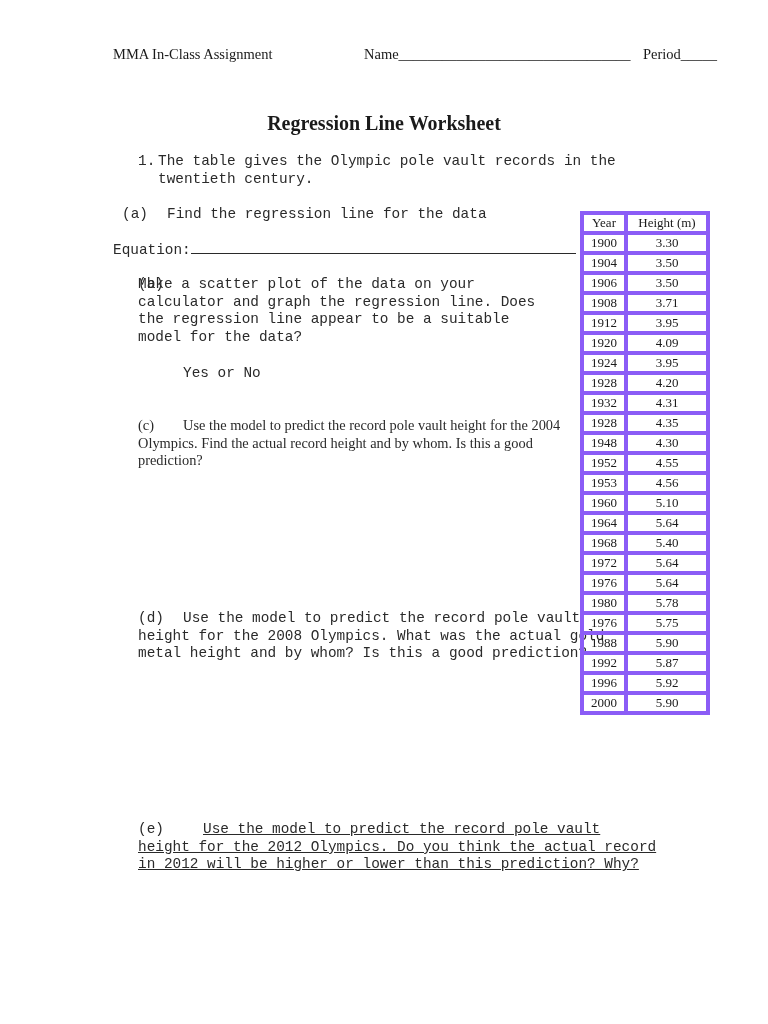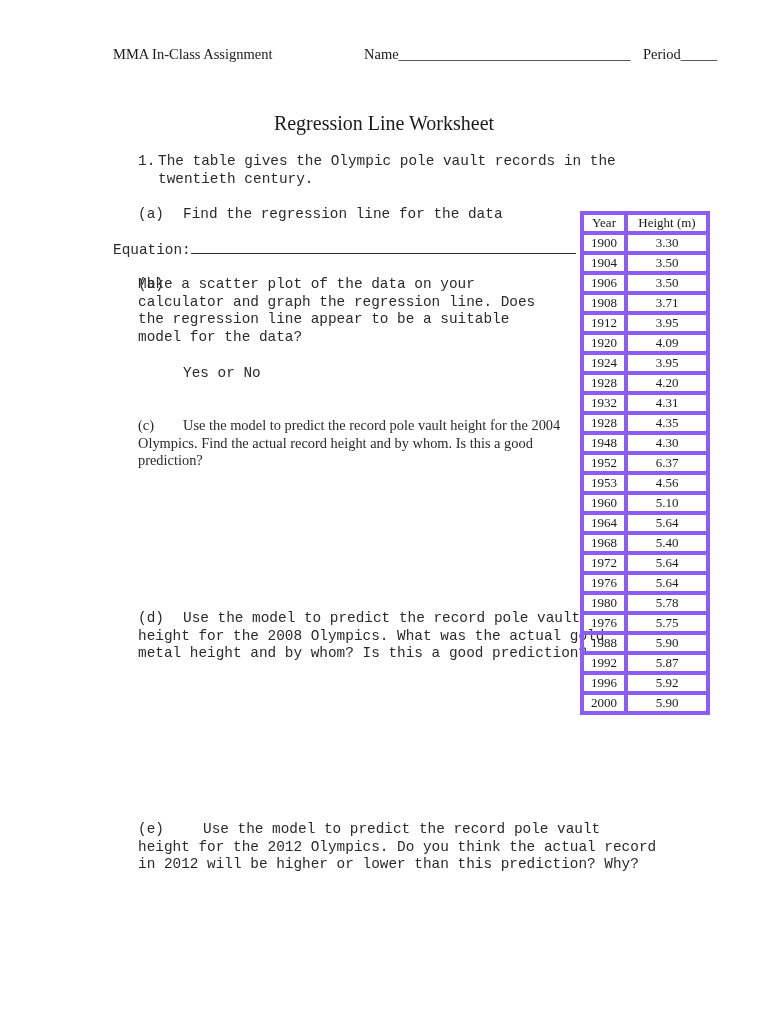--- a/index.html
+++ b/index.html
@@ -4,24 +4,24 @@
 <style>
   html, body { margin: 0; padding: 0; background: #ffffff; }
   body { width: 768px; height: 1024px; position: relative; overflow: hidden; color: #1a1a1a; }
   .serif { font-family: "Liberation Serif", "DejaVu Serif", serif; }
   .mono { font-family: "Liberation Mono", "DejaVu Sans Mono", monospace; font-size: 14.4px; line-height: 17.6px; color: #2a2a2a; }
   .abs { position: absolute; }
   .header { top: 46px; font-size: 14.5px; }
   .header-left { left: 113px; }
   .header-name { left: 364px; }
   .header-period { left: 643px; }
-  .title { top: 112px; left: 0; width: 768px; text-align: center; font-size: 20px; font-weight: normal; }
+  .title { top: 112px; left: 0; width: 768px; text-align: center; font-size: 20px; font-weight: bold; }
   .q-num { left: 138px; top: 153px; }
   .q-text { left: 158px; top: 153px; width: 490px; white-space: pre-wrap; }
-  .p-a { left: 138px; top: 206px; }
+  .p-a { left: 122px; top: 206px; }
   .eq { left: 113px; top: 241px; }
   .eq-line { display: inline-block; width: 385px; border-bottom: 1px solid #2a2a2a; vertical-align: baseline; height: 12px; }
   .p-b { left: 138px; top: 276px; width: 420px; }
   .yesno { left: 183px; top: 365px; text-align: center; }
   .p-c { left: 138px; top: 417px; width: 430px; font-family: Liberation Serif, serif; }
   .p-d { left: 138px; top: 610px; width: 500px; }
   .p-e { left: 138px; top: 821px; width: 520px; }
   .label-span { display: inline-block; width: 45px; }
   .data-table { position: absolute; left: 580px; top: 211px; border-collapse: collapse; font-family: "Liberation Serif", "DejaVu Serif", serif; font-size: 13px; }
   .data-table th, .data-table td { border: 4px solid #8b5cf6; padding: 0; height: 16px; line-height: 16px; text-align: center; font-weight: normal; }
@@ -54,21 +54,21 @@
 <div class="abs mono yesno">Yes or No</div>
 
 <div class="abs mono p-c" style="text-indent: 0px;">
   <span class="label-span">(c)</span><span>Use the model to predict the record pole vault height for the 2004 Olympics. Find the actual record height and by whom. Is this a good prediction?</span>
 </div>
 
 <div class="abs mono p-d" style="text-indent: 0px;">
   <span class="label-span">(d)</span><span>Use the model to predict the record pole vault height for the 2008 Olympics. What was the actual gold metal height and by whom? Is this a good prediction?</span>
 </div>
 
-<div class="abs mono p-e" style="text-indent: 0px;">
+<div class="abs mono p-e" style="text-indent: 0px; text-decoration: underline;">
   <span class="label-span" style="width:65px;">(e)</span><span>Use the model to predict the record pole vault height for the 2012 Olympics. Do you think the actual record in 2012 will be higher or lower than this prediction? Why?</span>
 </div>
 
 <table class="data-table">
   <thead>
     <tr>
       <th class="c-year">Year</th>
       <th class="c-height">Height (m)</th>
     </tr>
   </thead>
@@ -112,21 +112,21 @@
       <tr>
         <td>1928</td>
         <td>4.35</td>
       </tr>
       <tr>
         <td>1948</td>
         <td>4.30</td>
       </tr>
       <tr>
         <td>1952</td>
-        <td>6.37</td>
+        <td>4.55</td>
       </tr>
       <tr>
         <td>1953</td>
         <td>4.56</td>
       </tr>
       <tr>
         <td>1960</td>
         <td>5.10</td>
       </tr>
       <tr>

